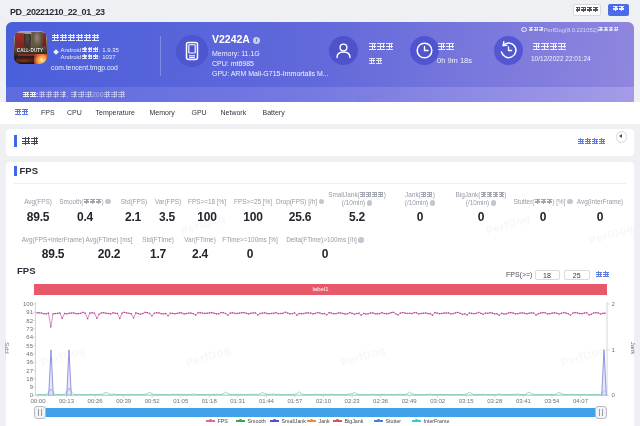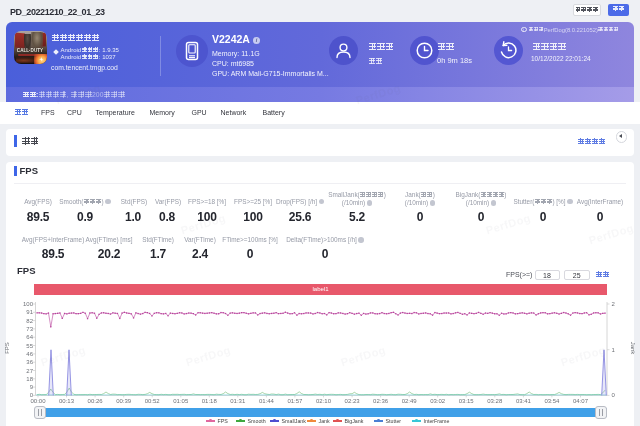--- a/index.html
+++ b/index.html
@@ -90,25 +90,25 @@
 <div class="abs" style="left:615.5px;top:131px;width:11.5px;height:11.5px;border:1px solid #d5d7dd;border-radius:50%;background:#fff"></div>
 <div class="abs" style="left:619px;top:134.2px;width:0;height:0;border-top:2.6px solid transparent;border-bottom:2.6px solid transparent;border-right:3.8px solid #4a4d55"></div>
 
 <div class="abs" style="left:6px;top:161.5px;width:628px;height:264.5px;background:#fff;border-radius:4px 4px 0 0"></div>
 <div class="abs" style="left:14px;top:166px;width:2.5px;height:10px;background:#3e66e8"></div>
 <div class="abs" style="left:19.5px;top:166px;font-size:9.5px;line-height:10px;font-weight:bold;color:#2b2d36">FPS</div>
 <div class="abs" style="left:14px;top:182.5px;width:612px;height:1px;background:#efeff3"></div>
 <div class="hd" style="left:-27px;top:197.5px">Avg(FPS)</div>
 <div class="vl" style="left:-22px;top:210.6px">89.5</div>
 <div class="hd" style="left:20px;top:197.5px">Smooth(<i class="cj" style="width:5px;height:5px;"></i><i class="cj" style="width:5px;height:5px;"></i><i class="cj" style="width:5px;height:5px;"></i>)<i class="nfo"></i></div>
-<div class="vl" style="left:25px;top:210.6px">0.9</div>
+<div class="vl" style="left:25px;top:210.6px">0.4</div>
 <div class="hd" style="left:69px;top:197.5px">Std(FPS)</div>
-<div class="vl" style="left:73px;top:210.6px">1.0</div>
+<div class="vl" style="left:73px;top:210.6px">2.1</div>
 <div class="hd" style="left:103px;top:197.5px">Var(FPS)</div>
-<div class="vl" style="left:107px;top:210.6px">0.8</div>
+<div class="vl" style="left:107px;top:210.6px">3.5</div>
 <div class="hd" style="left:142px;top:197.5px">FPS&gt;=18 [%]</div>
 <div class="vl" style="left:147px;top:210.6px">100</div>
 <div class="hd" style="left:188px;top:197.5px">FPS&gt;=25 [%]</div>
 <div class="vl" style="left:193px;top:210.6px">100</div>
 <div class="hd" style="left:235px;top:197.5px">Drop(FPS) [/h]<i class="nfo"></i></div>
 <div class="vl" style="left:240px;top:210.6px">25.6</div>
 <div class="hd" style="left:292px;top:191px">SmallJank(<i class="cj" style="width:5px;height:5px;"></i><i class="cj" style="width:5px;height:5px;"></i><i class="cj" style="width:5px;height:5px;"></i><i class="cj" style="width:5px;height:5px;"></i>)</div>
 <div class="hd" style="left:292px;top:199px">(/10min)<i class="nfo"></i></div>
 <div class="vl" style="left:297px;top:210.6px">5.2</div>
 <div class="hd" style="left:355px;top:191px">Jank(<i class="cj" style="width:5px;height:5px;"></i><i class="cj" style="width:5px;height:5px;"></i>)</div>

